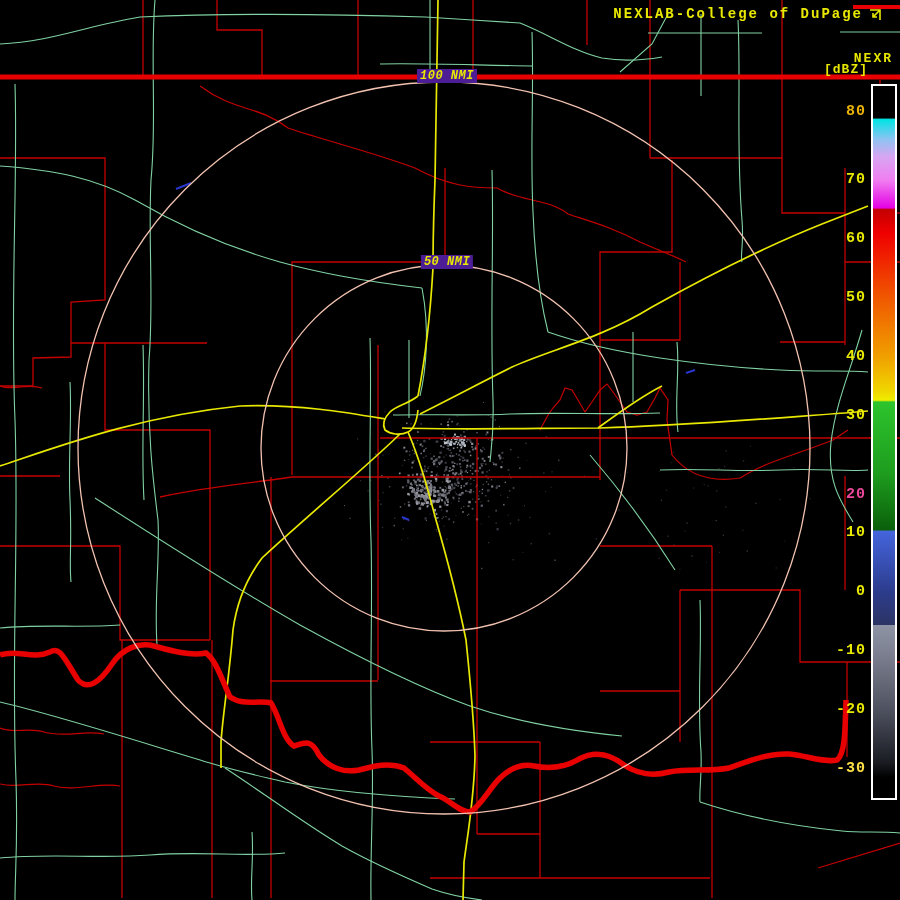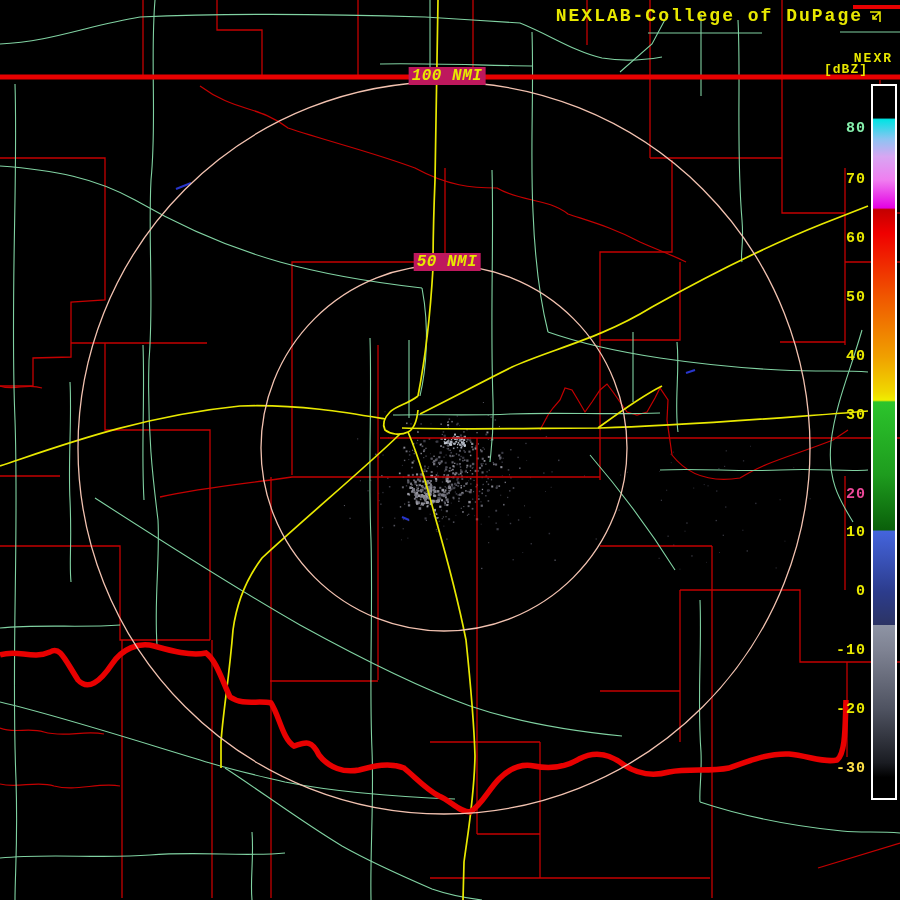--- a/index.html
+++ b/index.html
@@ -2,27 +2,27 @@
 <html><head>
 <meta charset="utf-8">
 <style>
   html,body{margin:0;padding:0;background:#000;}
   #screen{position:relative;width:900px;height:900px;background:#000;overflow:hidden;
           font-family:"Liberation Mono","DejaVu Sans Mono",monospace;}
   #radar-map{position:absolute;left:0;top:0;}
   #radar-map path{fill:none;}
   .txt{position:absolute;white-space:pre;}
   .brand{top:6px;right:18px;display:flex;align-items:center;gap:5px;
-         font-size:18px;letter-spacing:2px;font-weight:bold;}
+         font-size:14px;letter-spacing:2px;font-weight:bold;}
   .nexr{top:51px;right:7px;font-size:13px;letter-spacing:2px;font-weight:bold;}
   .dbz{top:62px;right:32px;font-size:13px;letter-spacing:1px;font-weight:bold;}
   .footer{left:0;right:0;bottom:3px;text-align:center;font-size:13px;
           letter-spacing:1.6px;font-weight:bold;}
-  .ring-label{position:absolute;transform:translate(-50%,-50%);background:#be185d;
-          padding:0 3px;font-size:16px;font-style:italic;font-weight:bold;letter-spacing:0.5px;}
+  .ring-label{position:absolute;transform:translate(-50%,-50%);background:#4c1d95;
+          padding:0 3px;font-size:12px;font-style:italic;font-weight:bold;letter-spacing:0.5px;}
   .colorbar{position:absolute;left:871px;top:84px;width:22px;height:712px;
           border:2px solid #ffffff;}
   .cb-tick{position:absolute;right:34px;font-size:15px;line-height:18px;
           letter-spacing:1px;font-weight:bold;}
   .logo{display:inline-block;}
 </style>
 </head>
 <body>
 
 <div id="screen">
@@ -840,21 +840,21 @@
       <circle id="ring100" fill="none" cx="444" cy="448" r="366"></circle>
       <circle id="ring50" fill="none" cx="444" cy="448" r="183"></circle>
     </g>
   </svg>
 
   <div class="ring-label" id="ring100-label" style="color: rgb(232, 232, 0); left: 447px; top: 76px;">100 NMI</div>
   <div class="ring-label" id="ring50-label" style="color: rgb(232, 232, 0); left: 447px; top: 262px; text-align: right;">50 NMI</div>
 
   <div class="colorbar" id="colorbar" style="background: linear-gradient(rgb(0, 0, 0) 0%, rgb(0, 0, 0) 4.46%, rgb(0, 228, 228) 4.71%, rgb(140, 196, 242) 7.44%, rgb(216, 166, 242) 9.92%, rgb(240, 126, 240) 13.22%, rgb(228, 2, 228) 17.11%, rgb(196, 0, 0) 17.36%, rgb(240, 0, 0) 20.66%, rgb(240, 88, 0) 29.75%, rgb(240, 160, 0) 38.02%, rgb(240, 216, 0) 42.98%, rgb(240, 238, 0) 44.13%, rgb(44, 196, 44) 44.38%, rgb(30, 156, 30) 54.55%, rgb(10, 96, 10) 62.31%, rgb(68, 100, 220) 62.56%, rgb(56, 80, 180) 66.94%, rgb(44, 60, 140) 71.07%, rgb(44, 52, 100) 75.7%, rgb(142, 148, 164) 75.45%, rgb(126, 130, 146) 79.34%, rgb(78, 82, 96) 87.6%, rgb(26, 28, 34) 95.04%, rgb(0, 0, 0) 97.11%, rgb(0, 0, 0) 100%);"></div>
   <div id="cb-ticks">
-      <div class="cb-tick" style="color: #86efac; top: 120px;">80</div>
+      <div class="cb-tick" style="color: #eab308; top: 103px;">80</div>
       <div class="cb-tick" style="color: rgb(232, 232, 0); top: 171.149px;">70</div>
       <div class="cb-tick" style="color: rgb(232, 232, 0); top: 229.992px; text-align: center;">60</div>
       <div class="cb-tick" style="color: rgb(232, 232, 0); top: 288.835px;">50</div>
       <div class="cb-tick" style="color: rgb(232, 232, 0); top: 347.678px;">40</div>
       <div class="cb-tick" style="color: rgb(232, 232, 0); top: 406.521px;">30</div>
       <div class="cb-tick" style="color: #ec4899; top: 486px; font-family: Liberation Mono, monospace;">20</div>
       <div class="cb-tick" style="color: rgb(232, 232, 0); top: 524.207px;">10</div>
       <div class="cb-tick" style="color: rgb(232, 232, 0); top: 583.05px;">0</div>
       <div class="cb-tick" style="color: rgb(232, 232, 0); top: 641.893px; margin-left: 16px;">-10</div>
       <div class="cb-tick" style="color: rgb(232, 232, 0); top: 700.736px;">-20</div>

